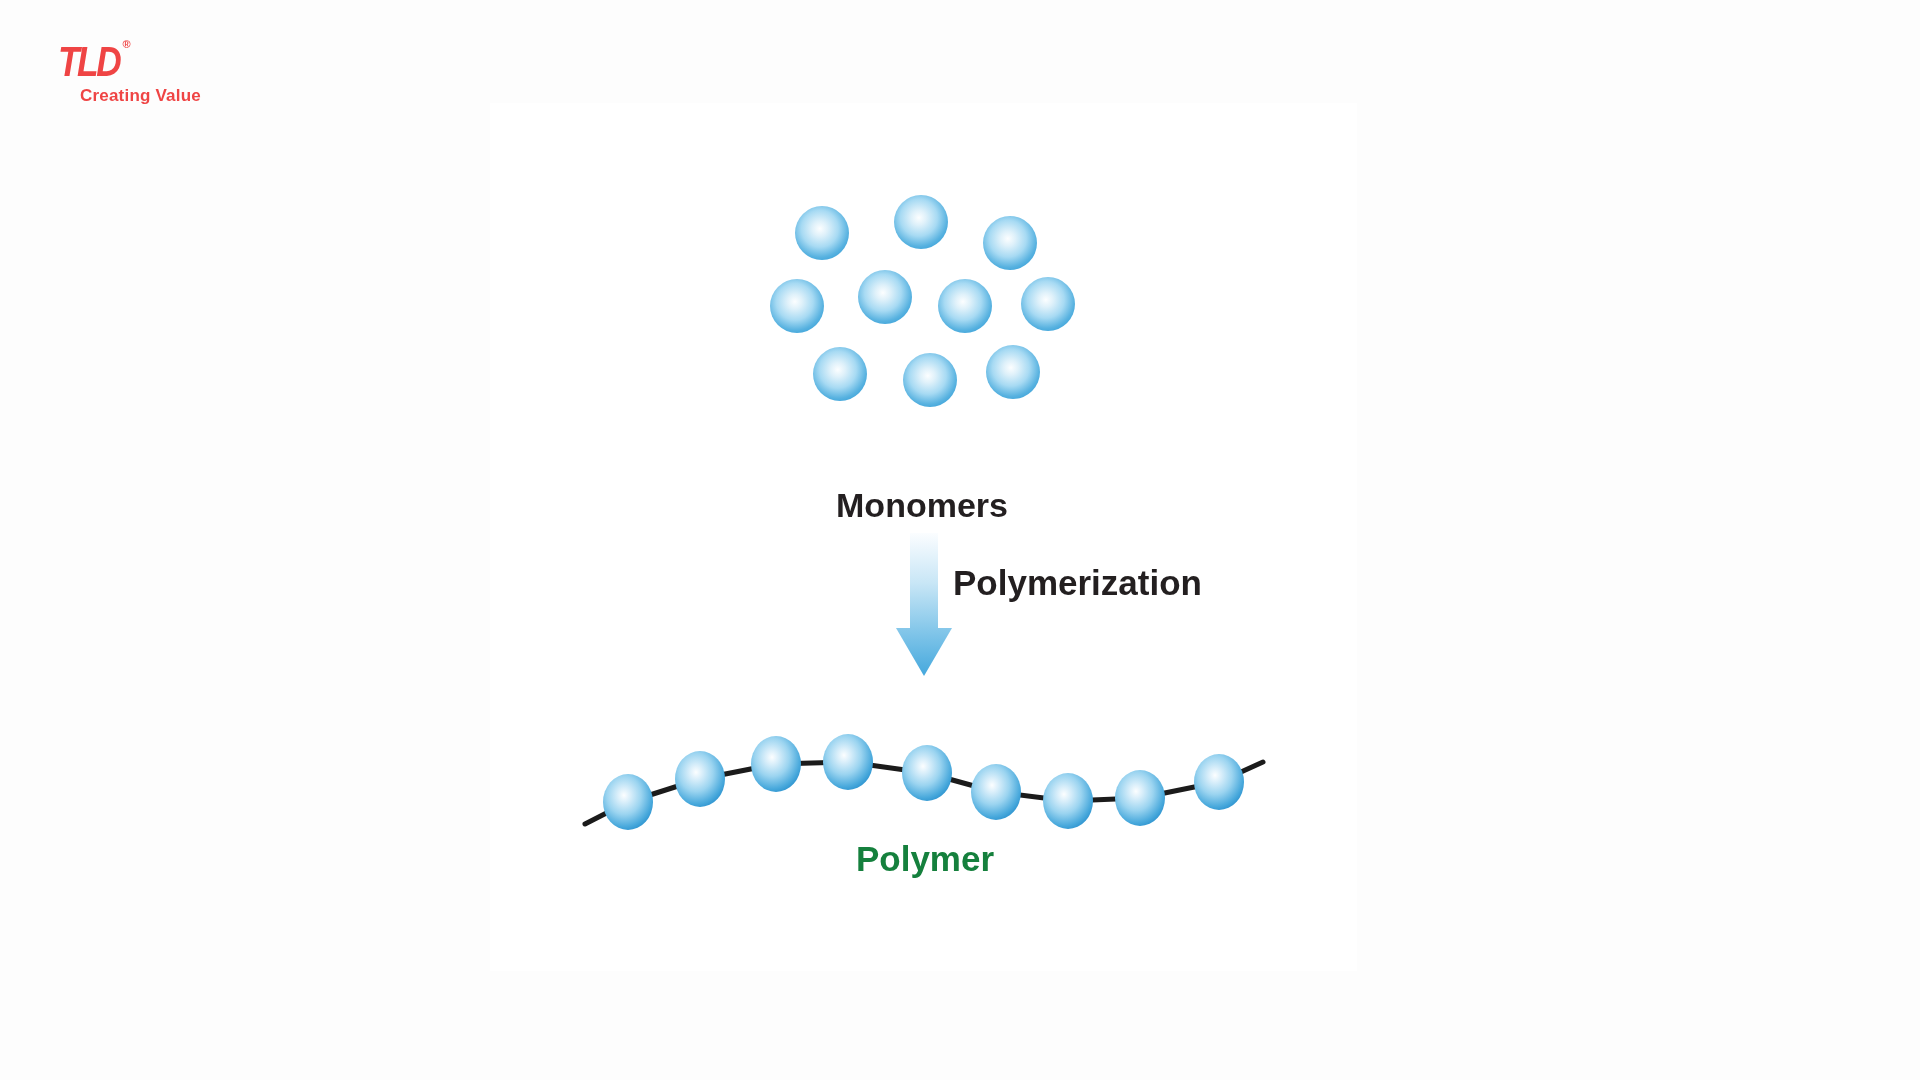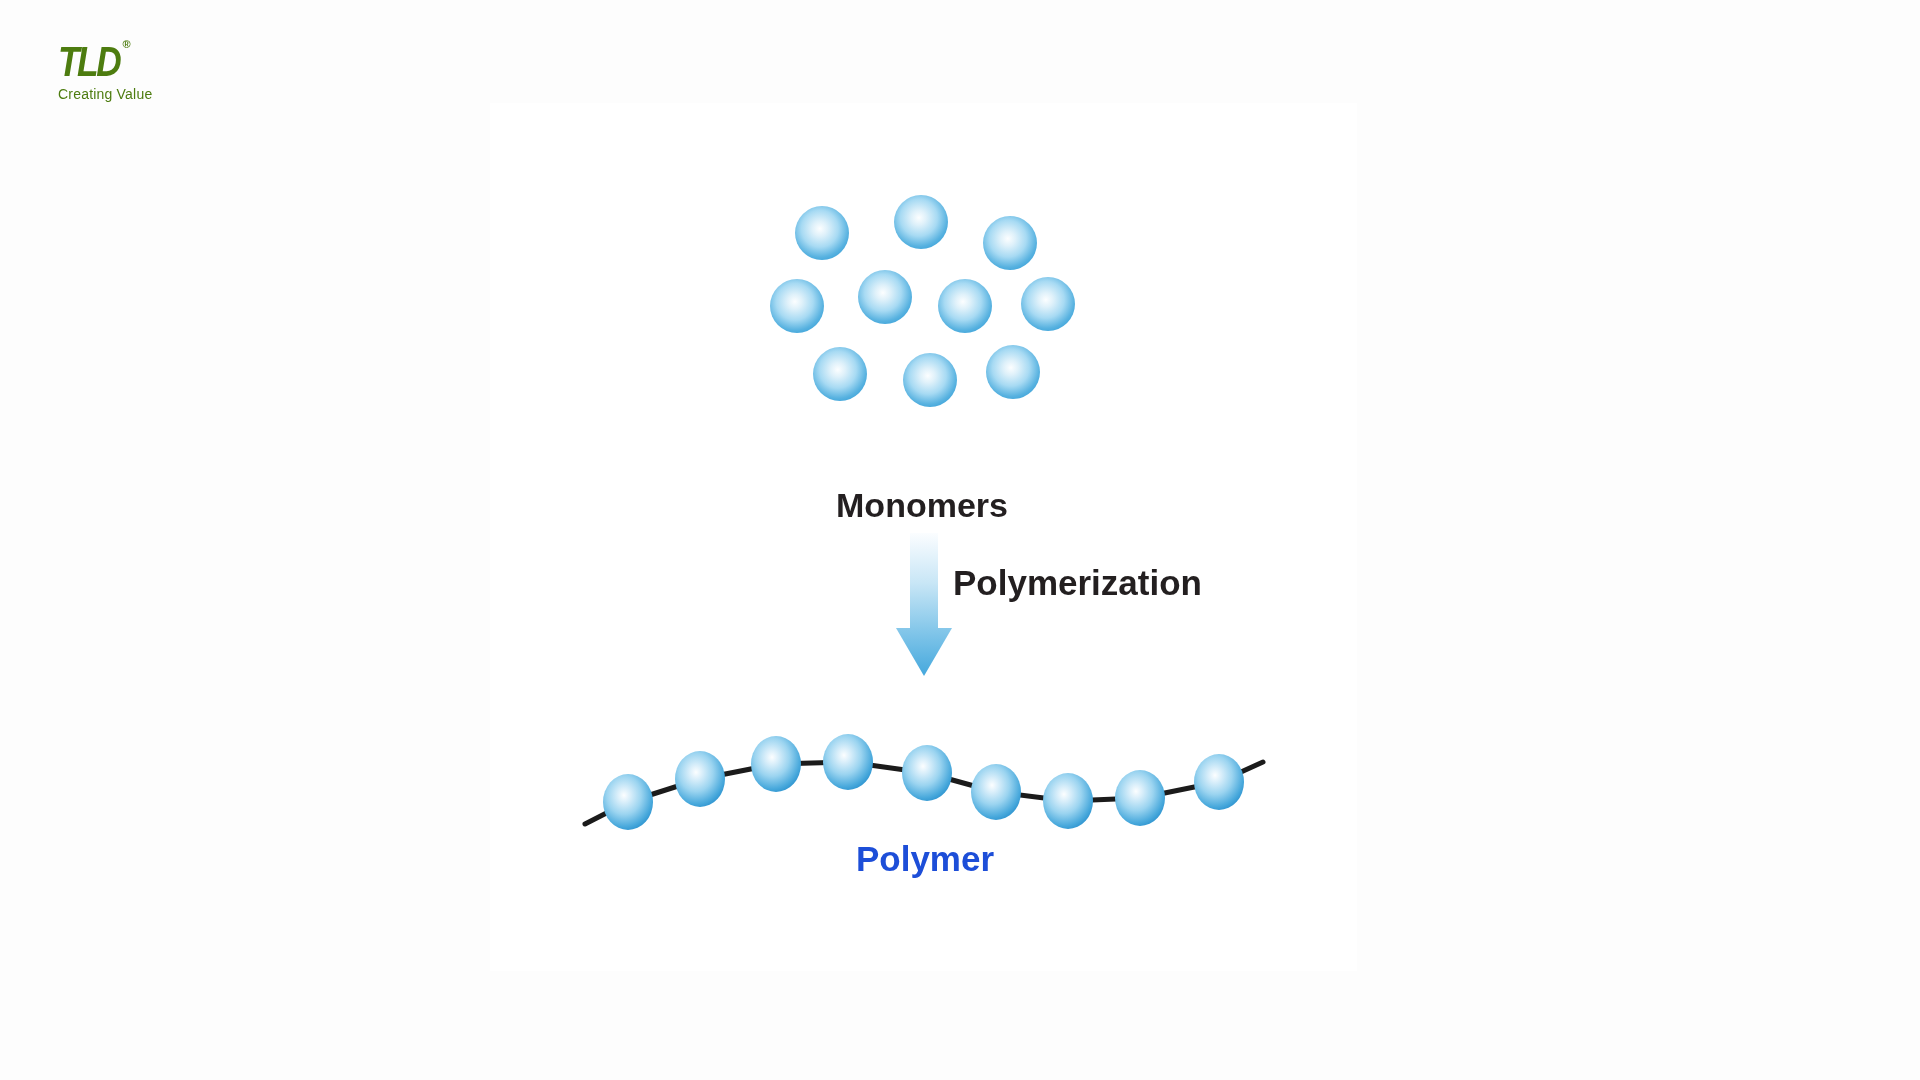--- a/index.html
+++ b/index.html
@@ -29,24 +29,25 @@
   }
   .logo-reg {
     display: inline-block;
     font-size: 11px;
     font-weight: bold;
     position: relative;
     top: -2px;
     left: -10px;
   }
   .logo-tagline {
-    font-size: 14px;
-    font-weight: normal;
+    font-size: 17px;
+    font-weight: bold;
     letter-spacing: 0.2px;
     margin-top: 2px;
+    margin-left: 22px;
   }
 
   
   .diagram-svg { position: absolute; left: 0; top: 0; width: 1920px; height: 1080px; }
 
   
   .label {
     position: absolute;
     font-weight: bold;
     line-height: 1;
@@ -56,21 +57,21 @@
   .polymerization-label { left: 953px; top: 565px; font-size: 35px; }
   .polymer-label    { left: 925px; top: 841px; font-size: 35px; transform: translateX(-50%); }
 </style>
 </head>
 <body style="background: rgb(253, 253, 253);">
 
 <div class="canvas">
 
   <div class="panel" style="background: rgb(255, 255, 255);"></div>
 
-  <div class="logo" style="color: #4d7c0f;">
+  <div class="logo" style="color: #ef4444;">
     <div class="logo-row">
       <span class="logo-text">TLD</span>
       <span class="logo-reg">®</span>
     </div>
     <div class="logo-tagline">Creating Value</div>
   </div>
 
   <svg class="diagram-svg" viewBox="0 0 1920 1080" xmlns="http://www.w3.org/2000/svg">
     <defs>
       <radialGradient id="gradMono" cx="0.46" cy="0.42" r="0.62">
@@ -124,15 +125,15 @@
       </g>
 
     <g id="arrow-group" fill="url(#gradArrow)">
       <rect id="arrow-shaft" x="910" y="533" width="28" height="96"></rect>
       <polygon id="arrow-head" points="896,628 952,628 924,676"></polygon>
     </g>
   </svg>
 
   <div class="label monomers-label" style="color: rgb(35, 31, 32); margin-top: 44px;">Monomers</div>
   <div class="label polymerization-label" style="color: rgb(35, 31, 32);">Polymerization</div>
-  <div class="label polymer-label" style="color: #1d4ed8;">Polymer</div>
+  <div class="label polymer-label" style="color: #15803d;">Polymer</div>
 
 </div>
 
 </body></html>

